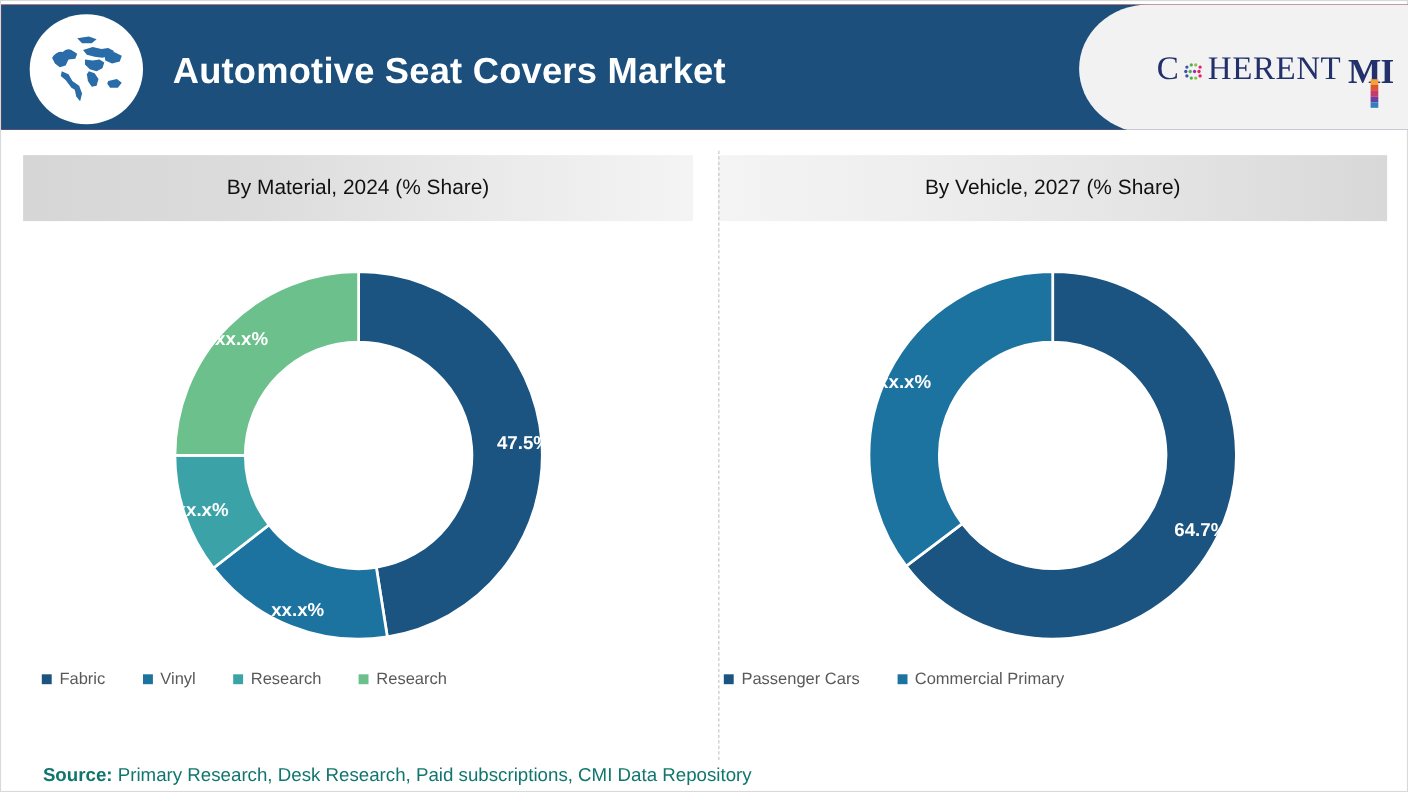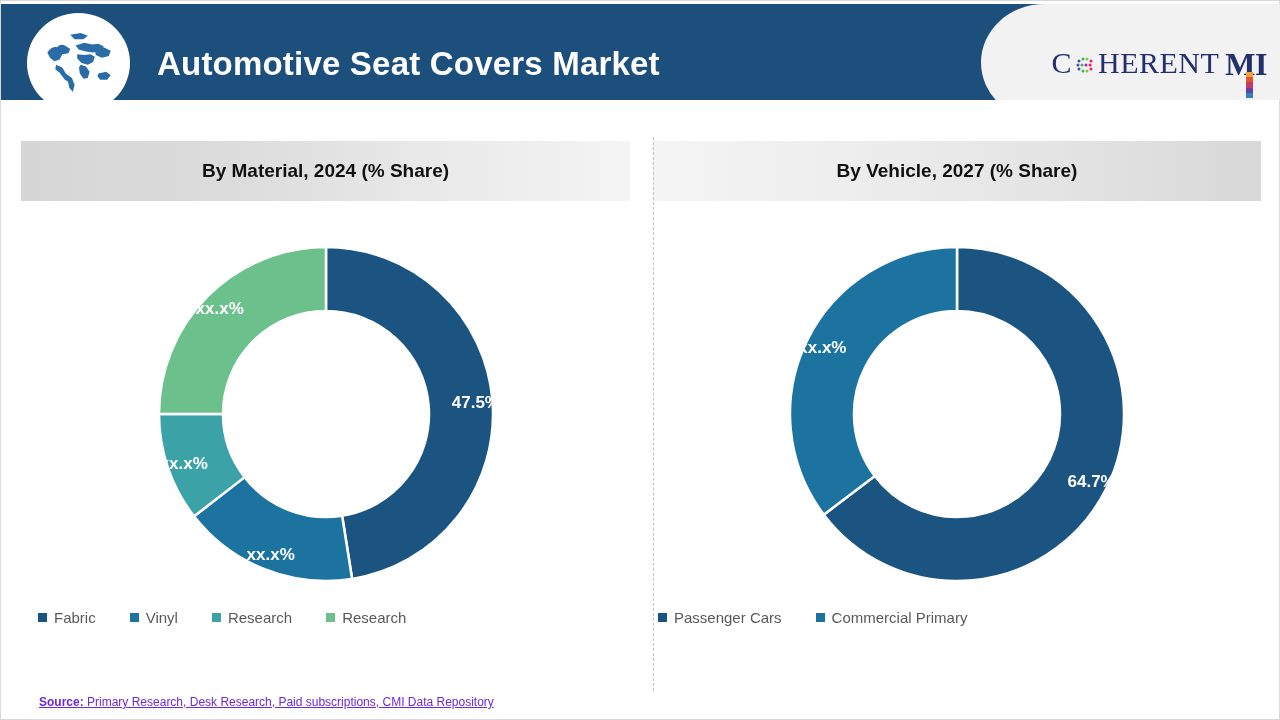--- a/index.html
+++ b/index.html
@@ -24,21 +24,21 @@
     background: #ffffff;
     box-sizing: border-box;
     border: 1px solid #d9d9d9;
   }
 
   
   #header {
     position: absolute;
     left: 0; top: 3px;
     width: 1280px;
-    height: 96px;
+    height: 114px;
     background: #ef4444;
     overflow: hidden;
   }
   #header-band {
     position: absolute;
     left: 0; top: 0;
     width: 1280px;
     height: 117px;
     background: #1c4f7c;
     
@@ -124,21 +124,21 @@
 
   
   .panel-title {
     position: absolute;
     height: 60px;
     display: flex;
     align-items: center;
     justify-content: center;
     color: #111111;
     font-size: 19px;
-    font-weight: bold;
+    font-weight: normal;
   }
   #panel-left-title {
     left: 20px; top: 140px; width: 609px;
     background: linear-gradient(to right, #d6d6d6 0%, #dcdcdc 35%, #eaeaea 70%, #f4f4f4 100%);
   }
   #panel-right-title {
     left: 652px; top: 140px; width: 608px;
     background: linear-gradient(to right, #f4f4f4 0%, #eeeeee 30%, #e4e4e4 65%, #d8d8d8 100%);
   }
 
@@ -184,24 +184,23 @@
     font-size: 15px;
   }
   #legend-left  { left: 20px; top: 608px; width: 609px; }
   #legend-right { left: 640px; top: 608px; width: 608px; }
 
   
   #source-line {
     position: absolute;
     left: 38px;
     top: 694px;
-    font-size: 12px;
-    color: #6d28d9;
+    font-size: 17px;
+    color: #0f766e;
     white-space: nowrap;
-    text-decoration: underline;
   }
   #source-label { font-weight: bold; }
 </style>
 </head>
 <body>
 
 <div id="page">
 
   <div id="header">
     <div id="header-band">

